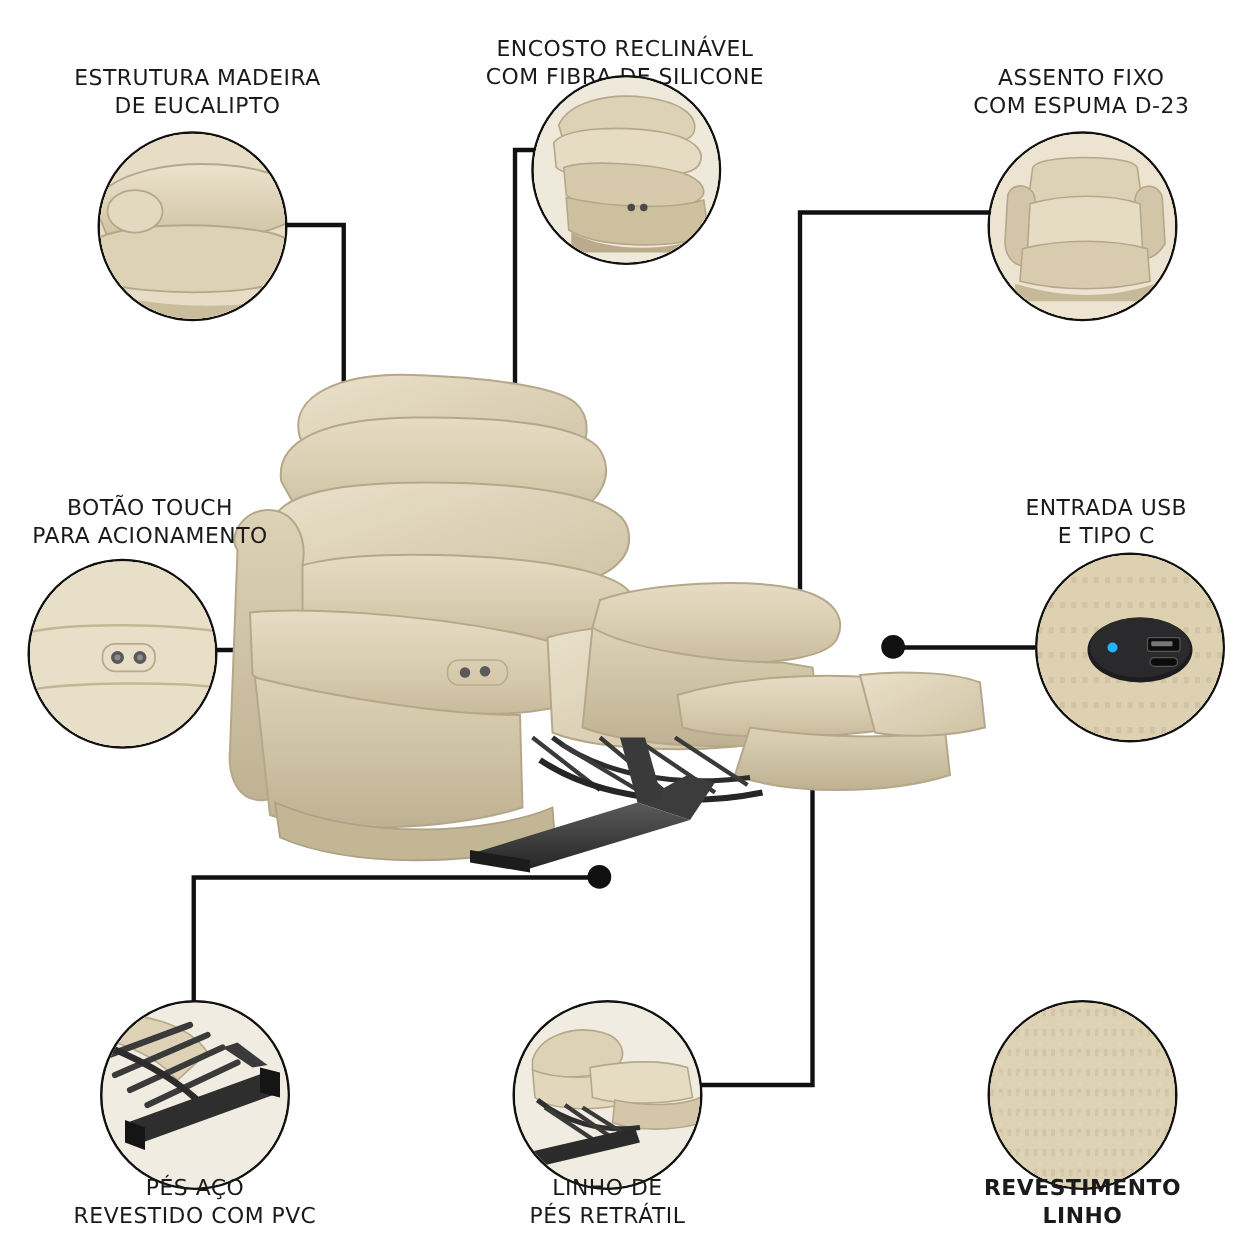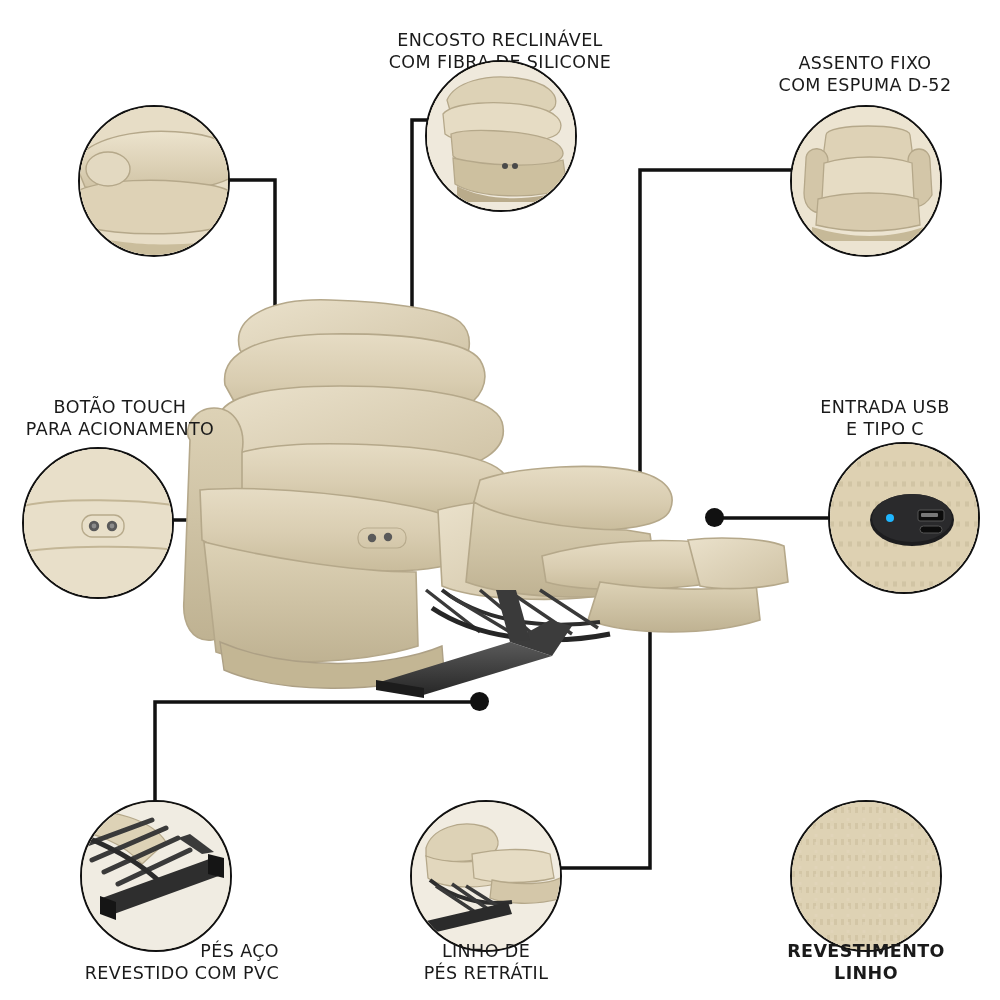--- a/index.html
+++ b/index.html
@@ -181,20 +181,22 @@
                M246 300 L300 342" stroke="#3a3a3a" stroke-width="3.4" fill="none"></path>
       <path d="M252 318 C300 350 370 356 430 344" fill="none" stroke="#262626" stroke-width="5"></path>
 
       <path d="M200 392 L330 352 L372 366 L240 406 Z" fill="url(#metal)"></path>
       <path d="M330 352 L370 330 L392 336 L372 366 Z" fill="#3c3c3c"></path>
       <path d="M196 390 L196 400 L244 408 L244 398 Z" fill="#1c1c1c"></path>
       <path d="M316 300 L330 352 L350 350 L336 300 Z" fill="#3a3a3a"></path>
     </svg>
   </div>
 
+  <div class="label" style="left:28px; top:52px; width:260px;">ESTRUTURA MADEIRA
+DE EUCALIPTO</div>
   <div class="bubble" style="left:78px; top:105px; width:152px; height:152px;">
     <div class="inner fabric">
       <svg viewBox="0 0 152 152" width="152" height="152">
         <defs>
           <linearGradient id="b1a" x1="0" y1="0" x2="0" y2="1">
             <stop offset="0%" stop-color="#ece3cd"></stop>
               <stop offset="100%" stop-color="#cfc2a3"></stop>
           </linearGradient>
         </defs>
         <rect width="152" height="152" fill="#e7ddc6"></rect>
@@ -217,21 +219,21 @@
         <path d="M24 72 C40 66 90 68 118 76 C136 82 140 92 132 98 C116 110 40 108 26 94 Z" fill="#d6c9ac" stroke="#b5a88a" stroke-width="1.3"></path>
         <path d="M26 96 C60 104 110 106 136 98 L140 126 C110 138 50 136 28 122 Z" fill="#cdc09f" stroke="#b5a88a" stroke-width="1.3"></path>
         <circle cx="78" cy="104" r="3" fill="#4a4a4a"></circle>
           <circle cx="88" cy="104" r="3" fill="#4a4a4a"></circle>
         <path d="M30 124 C60 140 110 140 140 126 L142 140 L30 140 Z" fill="#b9ab8b"></path>
       </svg>
     </div>
   </div>
 
   <div class="label" style="left:740px; top:52px; width:250px;">ASSENTO FIXO
-COM ESPUMA D-52</div>
+COM ESPUMA D-23</div>
   <div class="bubble" style="left:790px; top:105px; width:152px; height:152px;">
     <div class="inner fabric">
       <svg viewBox="0 0 152 152" width="152" height="152">
         <rect width="152" height="152" fill="#ece4d1"></rect>
         <path d="M34 28 C34 16 118 16 118 28 L122 58 C100 50 52 50 30 58 Z" fill="#ded2b6" stroke="#b5a88a" stroke-width="1.3"></path>
         <path d="M14 52 C14 38 36 38 36 54 L36 104 C22 110 12 100 12 86 Z" fill="#d3c6a8" stroke="#b5a88a" stroke-width="1.3"></path>
         <path d="M116 54 C116 38 138 38 138 54 L140 88 C130 104 116 102 116 92 Z" fill="#d3c6a8" stroke="#b5a88a" stroke-width="1.3"></path>
         <path d="M32 56 C60 48 96 48 120 56 L122 92 C96 86 56 86 30 92 Z" fill="#e6dcc4" stroke="#b5a88a" stroke-width="1.3"></path>
         <path d="M26 92 C56 84 98 84 126 92 L128 118 C96 126 56 126 24 118 Z" fill="#d8cbae" stroke="#b5a88a" stroke-width="1.3"></path>
         <path d="M20 120 C60 132 96 132 132 120 L134 134 L20 134 Z" fill="#c6b998"></path>
@@ -282,21 +284,21 @@
         <path d="M-5 10 C30 6 70 18 84 40 L60 62 C40 40 10 30 -5 30 Z" fill="#ddd2b6" stroke="#b5a88a" stroke-width="1.3"></path>
         <path d="M0 44 L70 18 M10 58 L84 26 M22 70 L96 36 M36 82 L108 48" stroke="#3a3a3a" stroke-width="5" stroke-linecap="round"></path>
         <path d="M6 36 C30 46 60 62 80 82" stroke="#2b2b2b" stroke-width="5" fill="none"></path>
         <path d="M20 96 L130 56 L142 72 L32 112 Z" fill="#2e2e2e"></path>
         <path d="M18 94 L18 112 L34 118 L34 100 Z" fill="#151515"></path>
         <path d="M126 52 L126 72 L142 76 L142 56 Z" fill="#151515"></path>
         <path d="M96 36 L120 52 L132 50 L108 32 Z" fill="#3a3a3a"></path>
       </svg>
     </div>
   </div>
-  <div class="label" style="left:33px; top:940px; width:246px;text-align:right;">PÉS AÇO
+  <div class="label" style="left:33px; top:940px; width:246px;">PÉS AÇO
 REVESTIDO COM PVC</div>
 
   <div class="bubble" style="left:410px; top:800px; width:152px; height:152px;">
     <div class="inner">
       <svg viewBox="0 0 152 152" width="152" height="152">
         <rect width="152" height="152" fill="#f1ece1"></rect>
         <path d="M14 46 C20 26 48 18 70 24 C86 28 90 42 82 50 C68 62 22 62 14 54 Z" fill="#ddd2b6" stroke="#b5a88a" stroke-width="1.3"></path>
         <path d="M14 54 C34 62 74 62 86 52 L92 80 C64 88 28 86 16 76 Z" fill="#e2d7bd" stroke="#b5a88a" stroke-width="1.3"></path>
         <path d="M60 52 C90 46 120 46 138 52 L142 76 C118 82 82 82 62 76 Z" fill="#e6dcc4" stroke="#b5a88a" stroke-width="1.3"></path>
         <path d="M80 78 C108 84 136 82 148 76 L150 96 C124 104 92 102 78 96 Z" fill="#d4c7a9" stroke="#b5a88a" stroke-width="1.3"></path>

